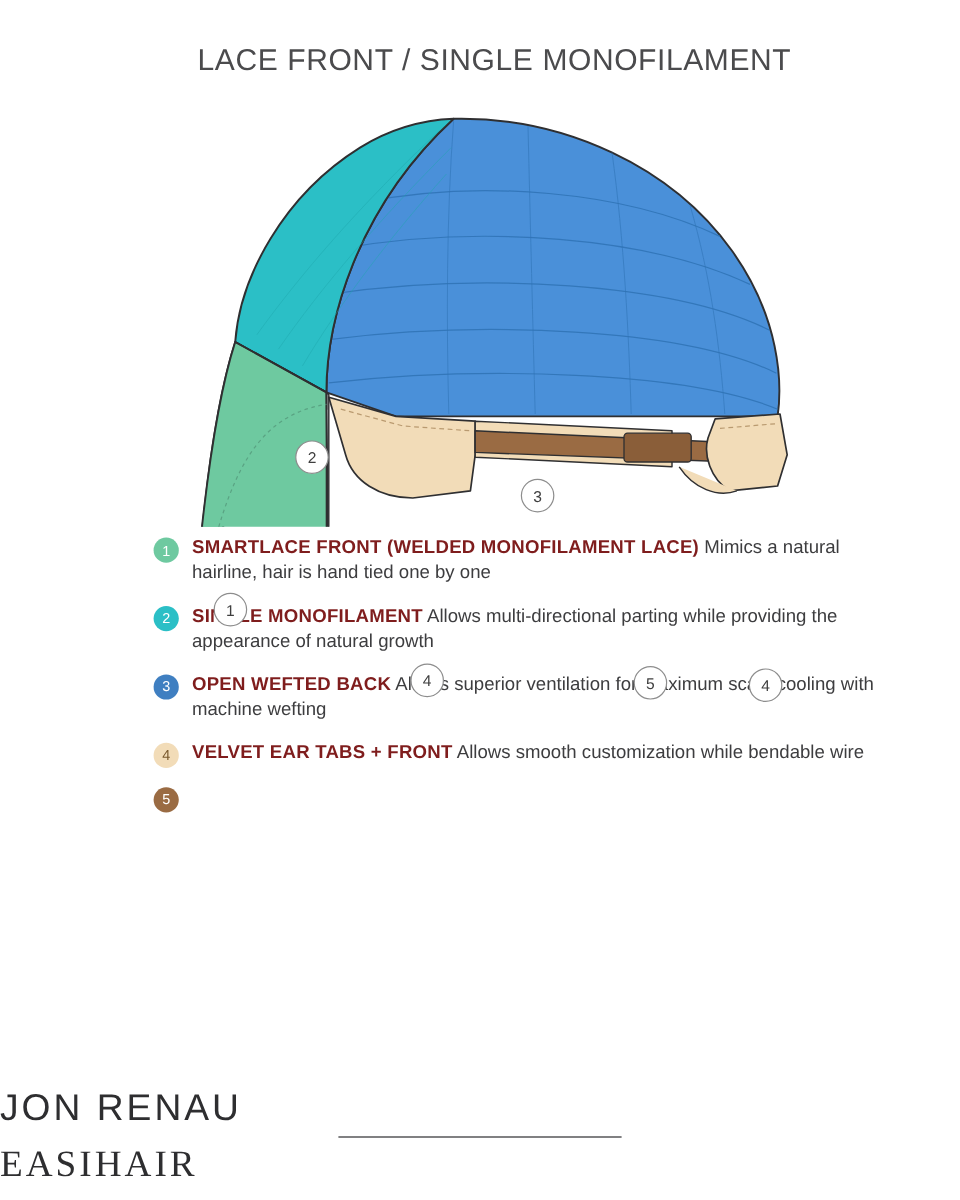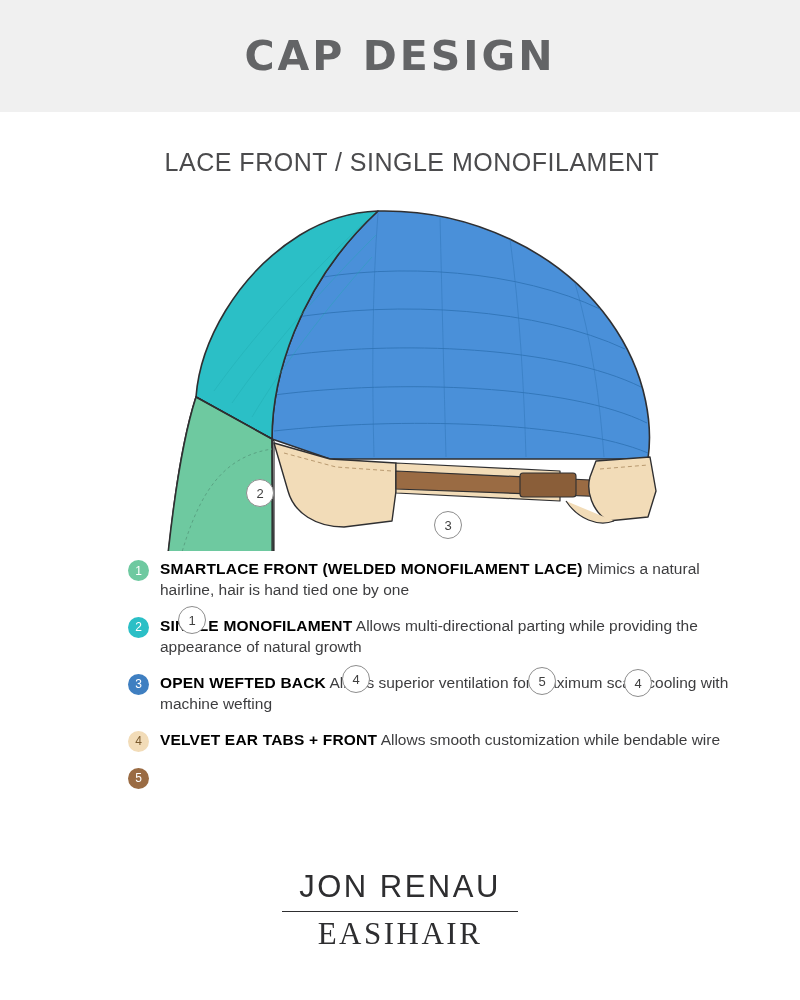--- a/index.html
+++ b/index.html
@@ -98,30 +98,30 @@
     font-family: "Liberation Sans", sans-serif;
   }
   .legend-text {
     font-size: 15.5px;
     line-height: 1.35;
     color: #3d3d3f;
     max-width: 600px;
   }
   .legend-text .lbl {
     font-weight: bold;
-    color: #000000;
+    color: #7f1d1d;
     letter-spacing: 0.2px;
   }
   
   .brand {
     position: absolute;
     left: 0;
     right: 0;
     bottom: 48px;
-    text-align: center;
+    text-align: left;
   }
   .brand-top {
     font-size: 31px;
     letter-spacing: 2.5px;
     color: #2e2e30;
     font-family: "Liberation Sans", sans-serif;
   }
   .brand-rule {
     width: 236px;
     height: 1px;
@@ -133,23 +133,20 @@
     letter-spacing: 2.5px;
     color: #2e2e30;
     font-family: Liberation Serif, serif;
   }
 </style>
 </head>
 <body>
 
 <div class="page">
 
-  <div class="header">
-    <div class="header-title">CAP DESIGN</div>
-  </div>
 
   <div class="subtitle">LACE FRONT / SINGLE MONOFILAMENT</div>
 
   <div class="diagram-wrap">
     <svg width="800" height="360" viewBox="0 0 800 360">
 
       <path d="M378 20 C 470 18 560 60 610 130 C 650 186 652 240 648 268 L 330 268 L 272 248 C 272 190 296 96 378 20 Z" fill="#4a90d9" stroke="#2f2f31" stroke-width="1.6" stroke-linejoin="round"></path>
 
       <g stroke="#2f73b5" stroke-width="1" fill="none" opacity="0.85">
         <path d="M300 90 C 400 70 520 80 600 118"></path>

